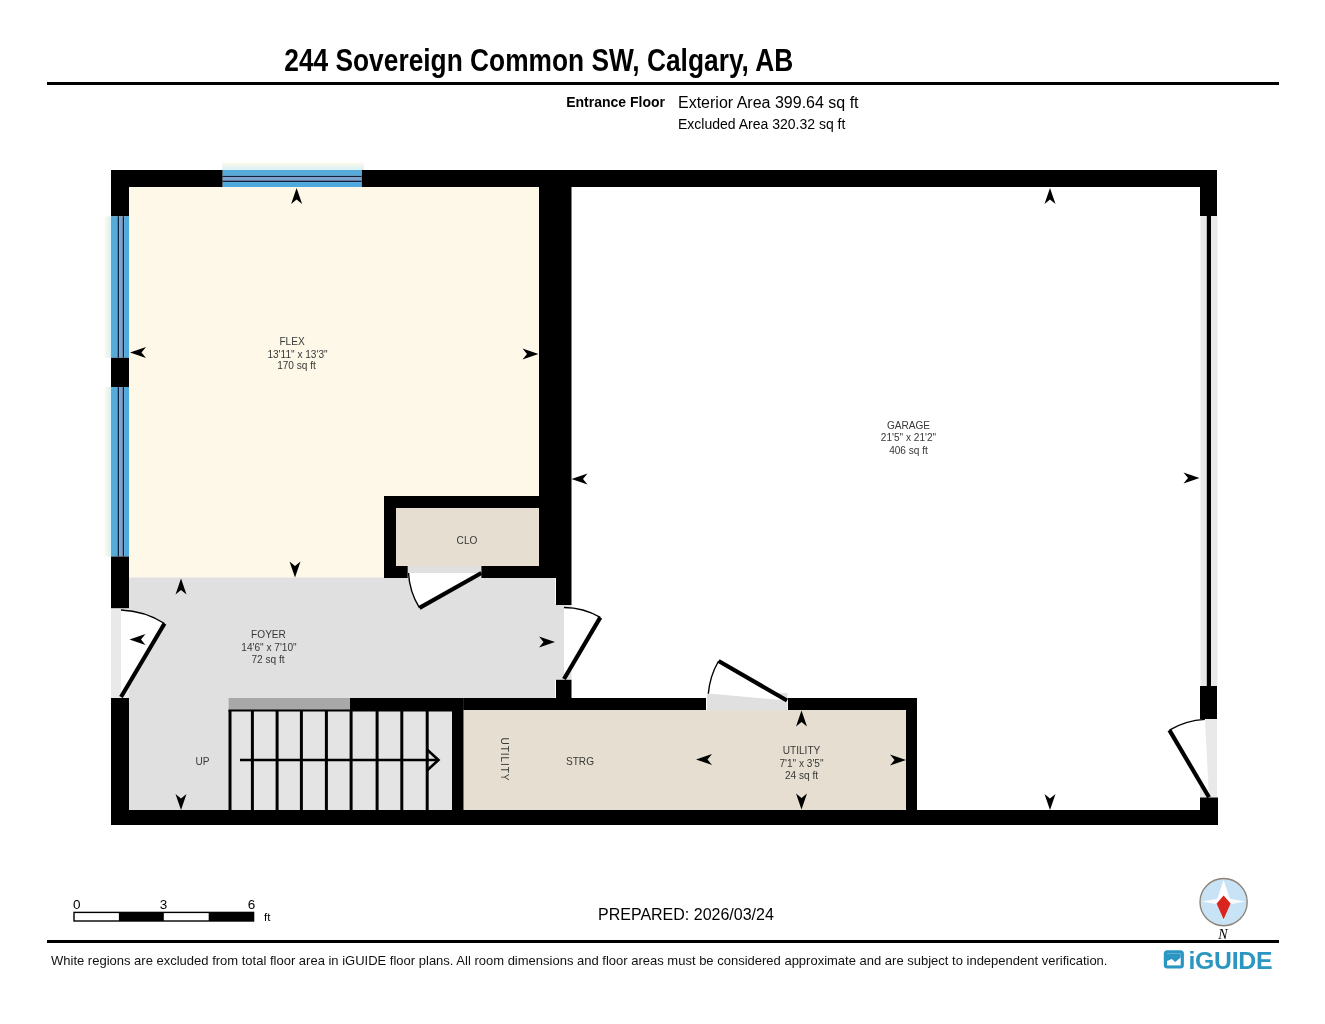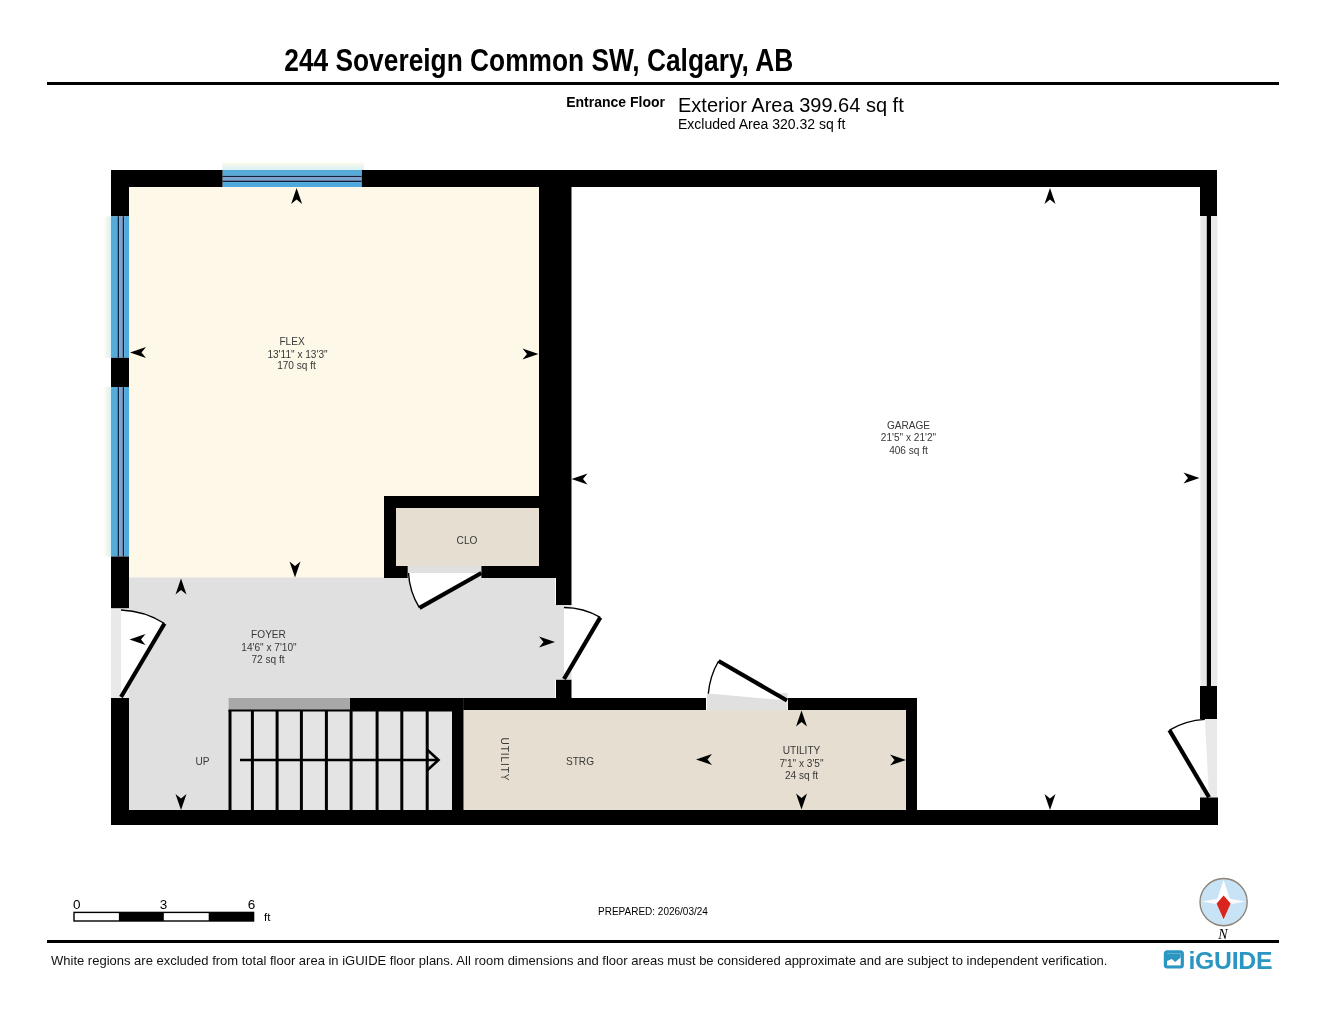--- a/index.html
+++ b/index.html
@@ -9,21 +9,21 @@
 </style>
 </head>
 <body>
 
 <div class="abs" style="left:0;top:45px;width:1077px;line-height:31px;text-align:center;font-size:31px;font-weight:bold;color:#000;"><span style="display:inline-block;transform:scaleX(0.849);transform-origin:center;white-space:nowrap;">244 Sovereign Common SW, Calgary, AB</span></div>
 
 <div class="abs" style="left:47px;top:82px;width:1232px;height:3px;background:#000;"></div>
 
 <div class="abs" style="left:0px;top:94px;width:665px;text-align:right;font-size:14px;font-weight:bold;color:#000;">Entrance Floor</div>
 
-<div class="abs" style="left:678px;top:94px;font-size:20px;color:#000;">Exterior Area 399.64 sq ft</div>
+<div class="abs" style="left:678px;top:94px;font-size:16px;color:#000;">Exterior Area 399.64 sq ft</div>
 
 <div class="abs" style="left:678px;top:116px;font-size:14px;color:#000;">Excluded Area 320.32 sq ft</div>
 
 <svg class="abs" style="left:0;top:0;" width="1325" height="1024" viewBox="0 0 1325 1024">
   <defs>
     <linearGradient id="haloV" x1="0" y1="0" x2="0" y2="1">
       <stop offset="0" stop-color="#fdfaea"></stop>
         <stop offset="1" stop-color="#d9f1f8"></stop>
     </linearGradient>
     <linearGradient id="haloH" x1="0" y1="0" x2="1" y2="0">
@@ -243,21 +243,21 @@
     <text x="36.7" y="29" text-anchor="middle">0</text>
     <text x="123.5" y="29" text-anchor="middle">3</text>
     <text x="211.4" y="29" text-anchor="middle">6</text>
   </g>
   <rect x="34" y="32.4" width="179.6" height="8.6" fill="#fff" stroke="#000" stroke-width="1.4"></rect>
   <rect x="78.9" y="32.4" width="44.9" height="8.6" fill="#000"></rect>
   <rect x="168.7" y="32.4" width="44.9" height="8.6" fill="#000"></rect>
   <text x="224" y="41" font-size="11.5" fill="#000">ft</text>
 </svg>
 
-<div class="abs" style="left:598px;top:906px;font-size:10px;color:#000;">PREPARED: 2026/03/24</div>
+<div class="abs" style="left:598px;top:906px;font-size:16px;color:#000;">PREPARED: 2026/03/24</div>
 
 <svg class="abs" style="left:1196px;top:874px;" width="58" height="68" viewBox="0 0 58 68">
   <circle cx="27.6" cy="28.1" r="23.6" fill="#c9e3f6" stroke="#8d8476" stroke-width="1.4"></circle>
   <path d="M 6,27.5 L 27.6,23.5 L 49.2,27.5 L 27.6,31.5 Z" fill="#ffffff" opacity="0.85"></path>
   <path d="M 27.6,6 L 34.8,27.5 L 27.6,47 L 20.4,27.5 Z" fill="#ffffff"></path>
   <path d="M 27.6,21.5 L 34.6,29.5 L 27.6,45.5 L 20.6,29.5 Z" fill="#d9251d"></path>
   <text x="27" y="65" font-family="Liberation Serif, serif" font-style="italic" font-size="14" fill="#000" text-anchor="middle">N</text>
 </svg>
 
 <div class="abs" style="left:47px;top:940px;width:1232px;height:3.2px;background:#000;"></div>

